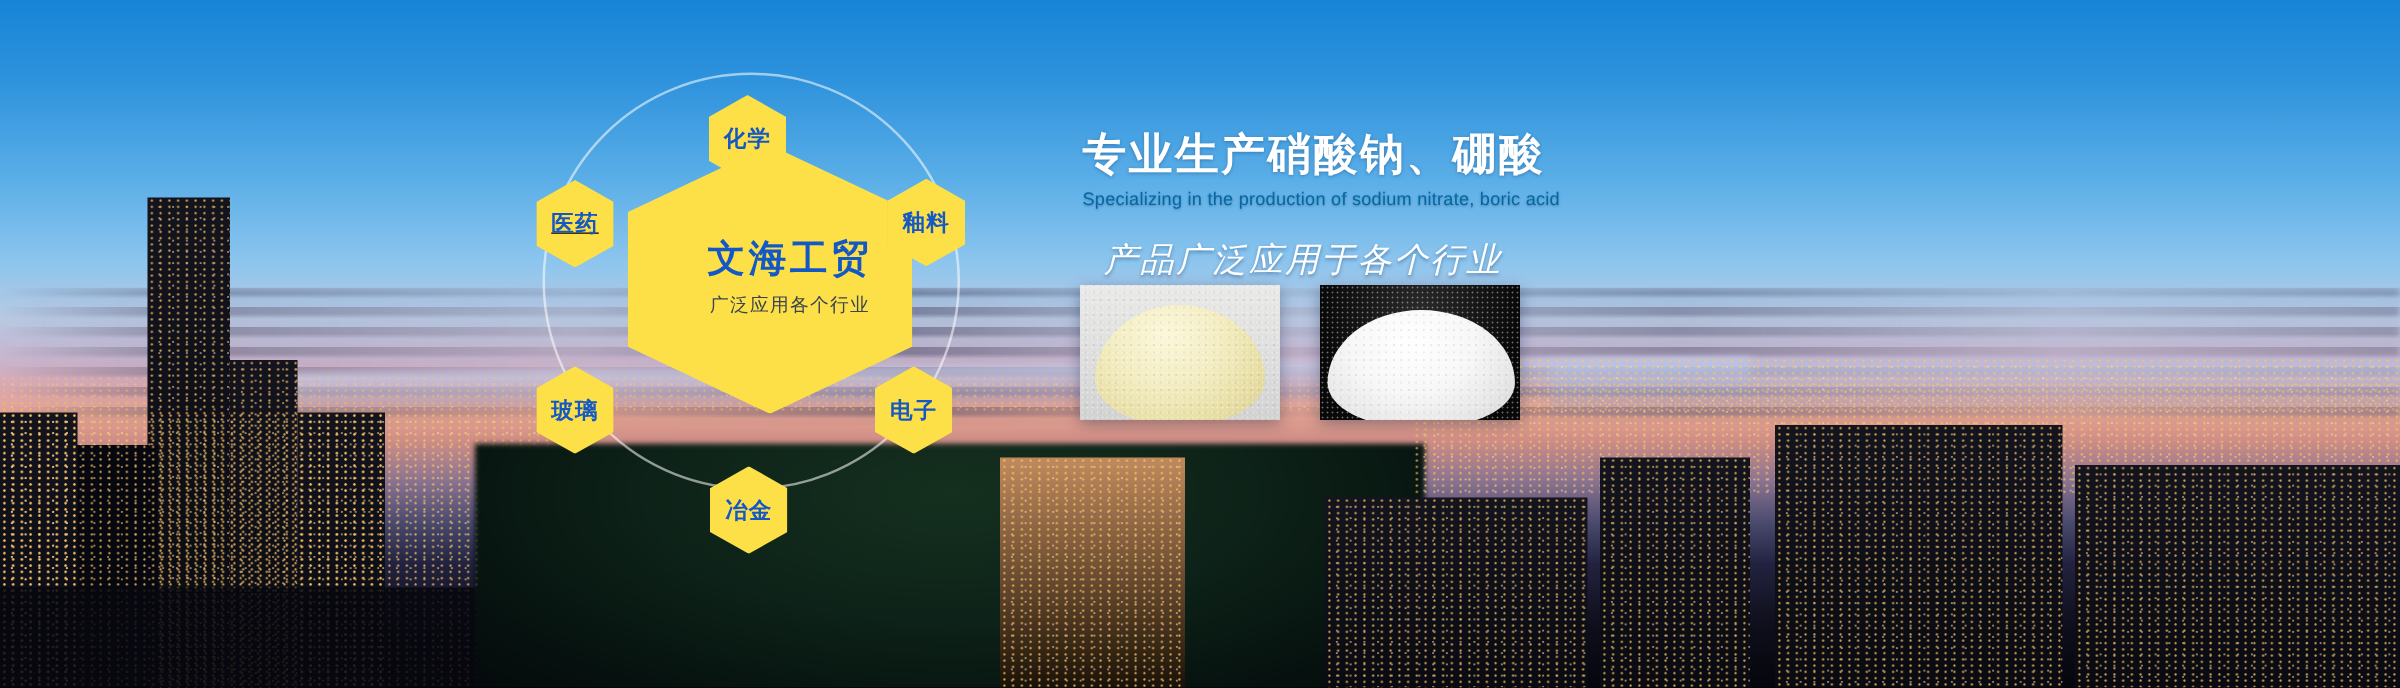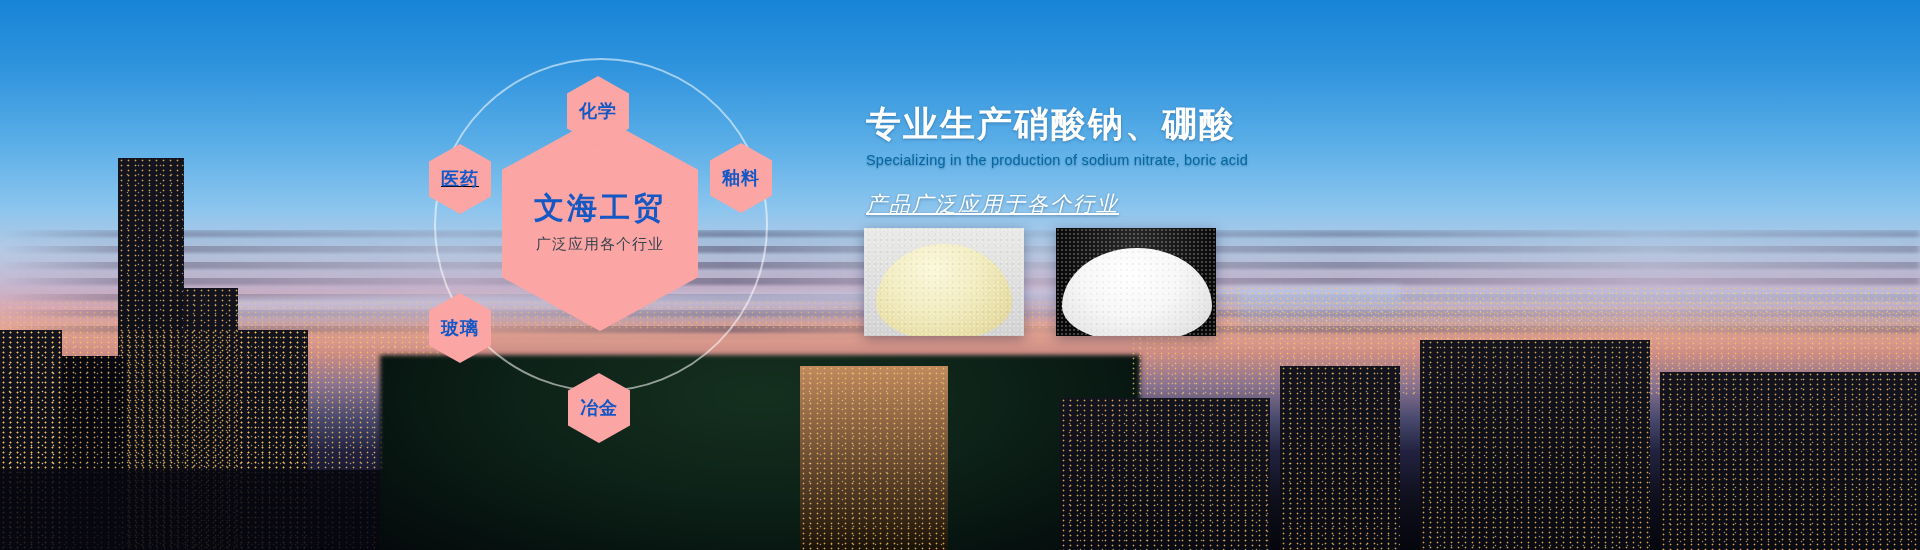--- a/index.html
+++ b/index.html
@@ -55,41 +55,41 @@
   .dark-mass{position:absolute;background:#07070f;}
 
   
   .twr{position:absolute;background:linear-gradient(180deg,#14141f,#0a0a12);}
   .twr .citylights{inset:0;opacity:.85;}
 
   
   .diagram{position:absolute;left:420px;top:28px;width:360px;height:420px;}
   .ring{position:absolute;left:14px;top:30px;width:330px;height:330px;
     border:2px solid rgba(255,255,255,.55);border-radius:50%;}
-  .hex{position:absolute;background:#fca5a5;
+  .hex{position:absolute;background:#fde047;
     clip-path:polygon(50% 0%,100% 25%,100% 75%,50% 100%,0% 75%,0% 25%);
     display:flex;align-items:center;justify-content:center;
     box-shadow:0 2px 10px rgba(0,40,90,.18);}
   .hex span{color:#1458c6;font-weight:bold;letter-spacing:1px;
     font-family:"Liberation Sans","DejaVu Sans",sans-serif;}
   .hex-sm{width:62px;height:70px;}
   .hex-sm span{font-size:18px;}
-  .hex-center{width:196px;height:215px;flex-direction:column;}
+  .hex-center{width:196px;height:215px;flex-direction:column;padding-left:32px;}
   .hex-center .c-title{color:#1458c6;font-size:30px;font-weight:bold;letter-spacing:3px;line-height:1;}
   .hex-center .c-sub{color:#3b4550;font-size:15px;letter-spacing:1px;margin-top:12px;}
 
   
   .copy{position:absolute;left:866px;top:104px;width:640px;}
   .copy h1{margin:0;color:#ffffff;font-size:35px;font-weight:bold;letter-spacing:2px;
     line-height:1.15;text-shadow:0 1px 3px rgba(0,40,90,.35);}
   .copy .en{margin:8px 0 0;color:#0369a1;font-size:14.5px;letter-spacing:.2px;
     text-shadow:0 1px 2px rgba(0,40,90,.35);}
-  .copy .cn2{margin:22px 0 0;color:#ffffff;font-size:21px;letter-spacing:2px;
+  .copy .cn2{margin:22px 17px 0;color:#ffffff;font-size:27px;letter-spacing:2px;
     font-family:"Liberation Serif","DejaVu Serif",serif;font-style:italic;
-    text-shadow:0 1px 3px rgba(0,40,90,.4);text-decoration:underline;}
+    text-shadow:0 1px 3px rgba(0,40,90,.4);}
 
   
   .photos{position:absolute;left:864px;top:228px;display:flex;gap:32px;}
   .photo{width:160px;height:108px;position:relative;overflow:hidden;
     box-shadow:0 3px 12px rgba(0,20,60,.35);}
   .photo.pale{background:linear-gradient(180deg,#e9e9e7 0%,#dedede 55%,#d2d2d2 100%);}
   .photo.dark{background:radial-gradient(ellipse at 50% 20%,#2a2a2a 0%,#090909 70%);}
   .mound{position:absolute;border-radius:50% 50% 46% 46%/62% 62% 38% 38%;filter:blur(.4px);}
   .mound.cream{left:12px;top:16px;width:136px;height:96px;
     background:radial-gradient(ellipse at 42% 26%,#fbf7d9 0%,#f3edc2 38%,#e9e0a8 68%,#d8cd92 100%);}
@@ -158,20 +158,23 @@
     </div>
 
     <div class="hex hex-sm" style="left:147px;top:48px;">
       <span>化学</span>
       </div>
 
     <div class="hex hex-sm" style="left:290px;top:115px;text-align:center;">
       <span>釉料</span>
       </div>
 
+    <div class="hex hex-sm" style="left:280px;top:265px;">
+      <span>电子</span>
+      </div>
 
     <div class="hex hex-sm" style="left:148px;top:345px;">
       <span>冶金</span>
       </div>
 
     <div class="hex hex-sm" style="left:9px;top:265px;align-items:center;">
       <span>玻璃</span>
       </div>
 
     <div class="hex hex-sm" style="left:9px;top:116px;text-decoration:underline;">

